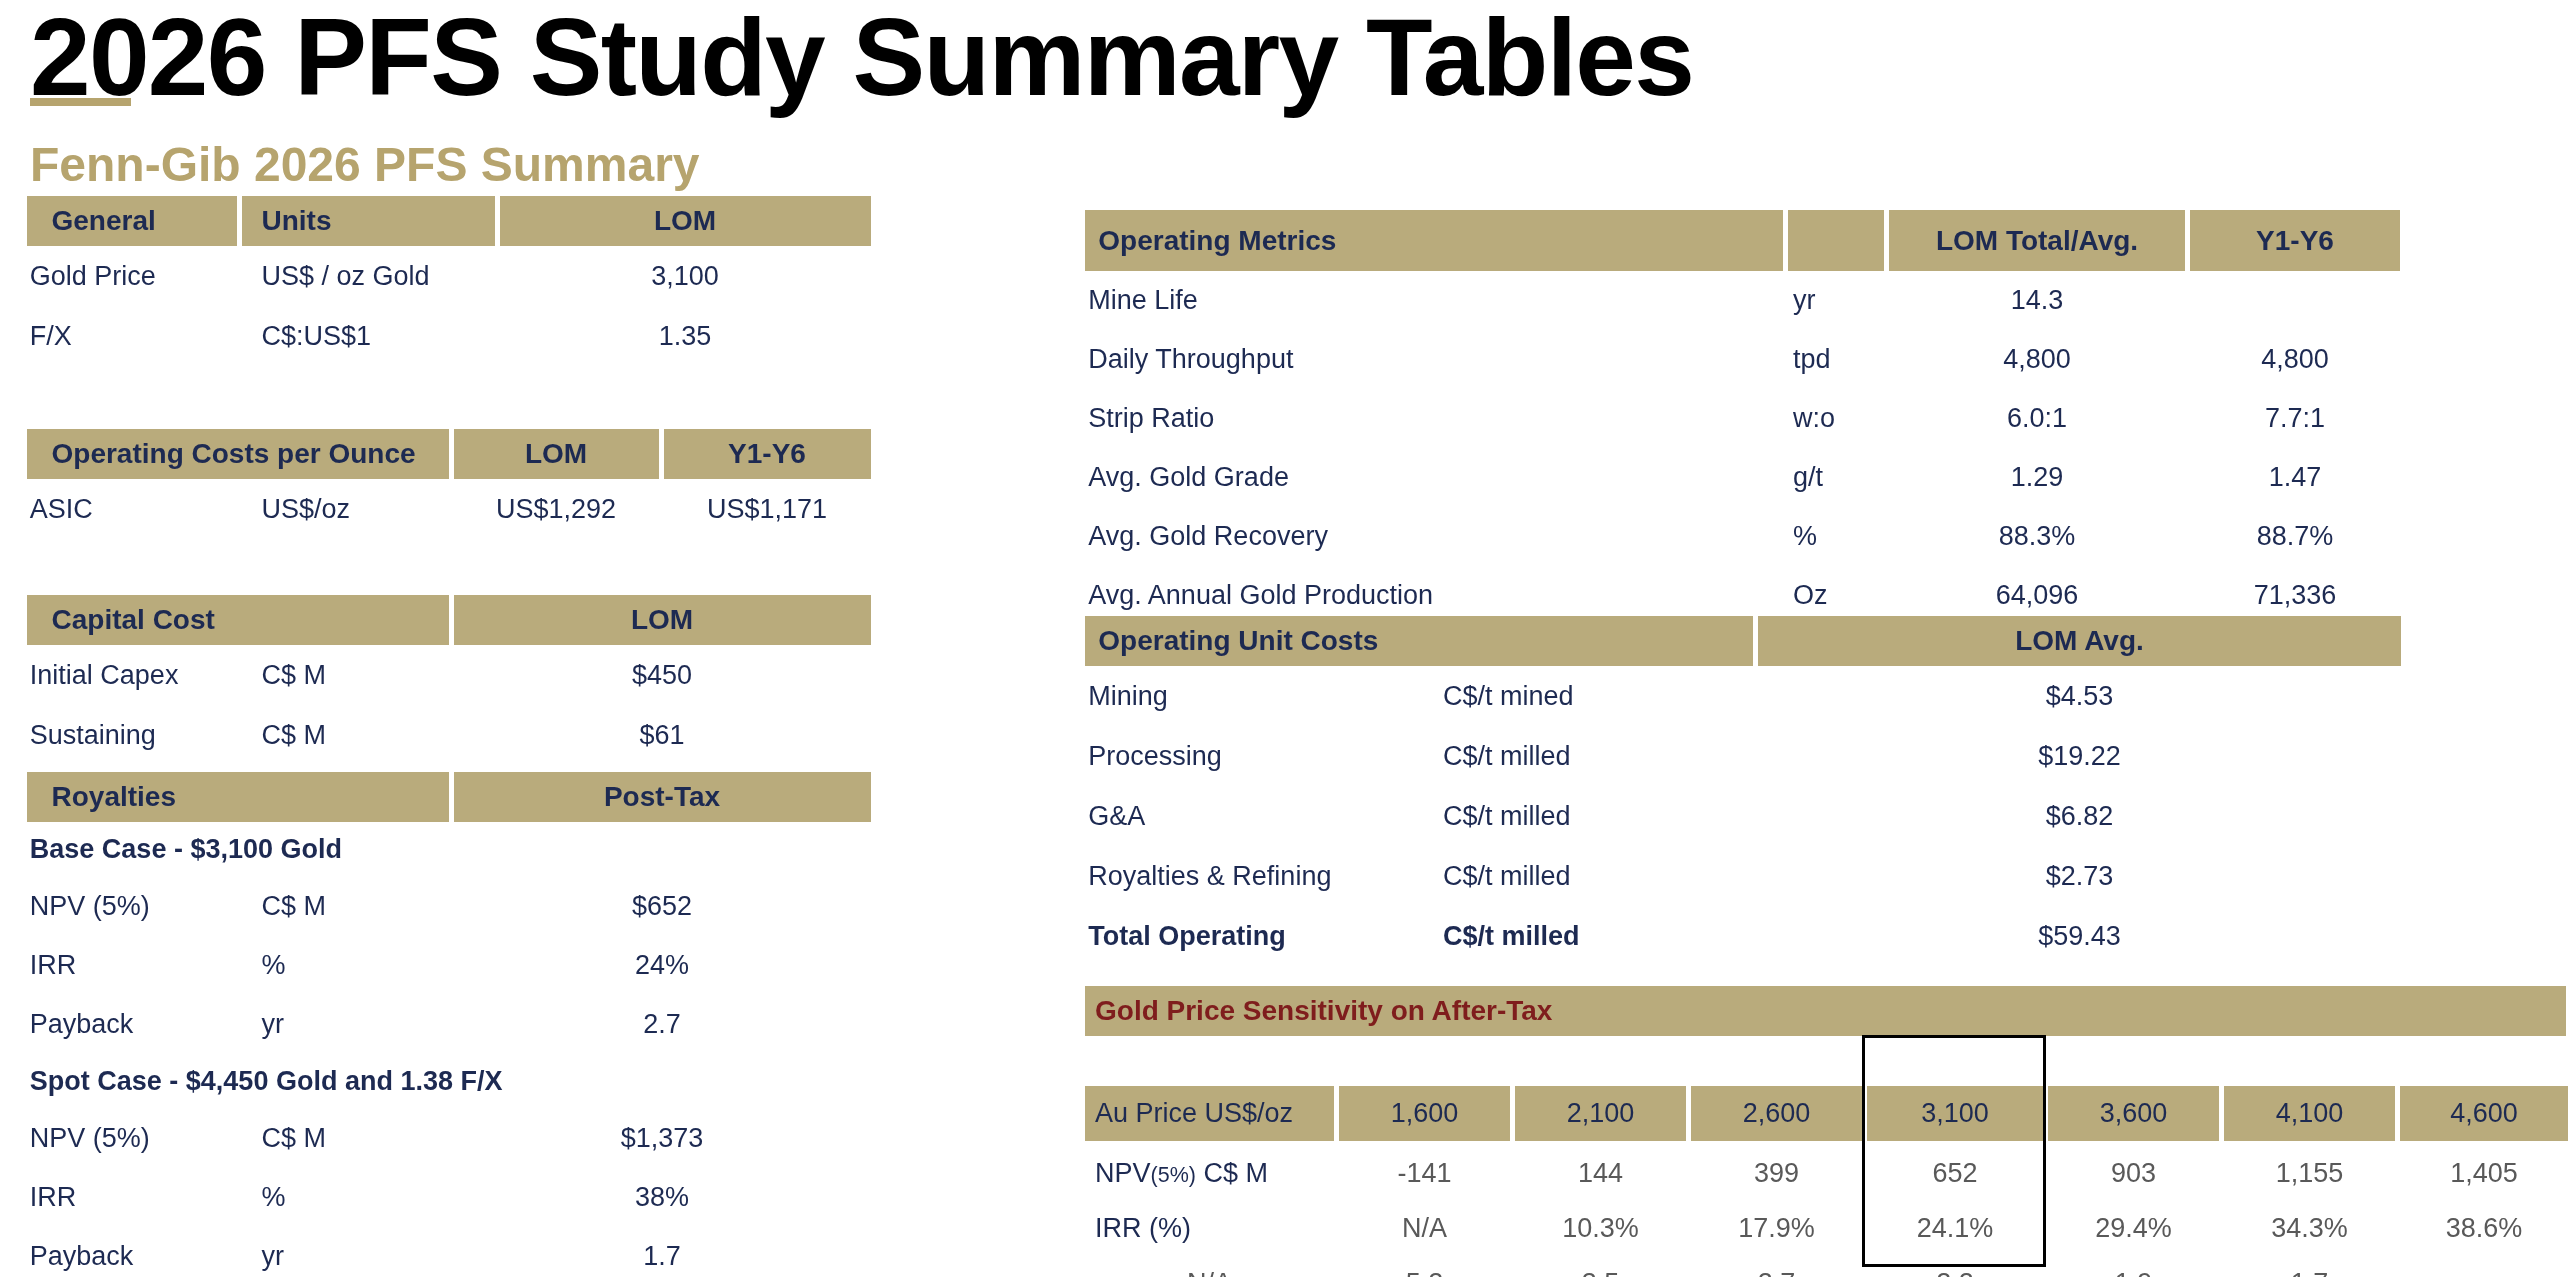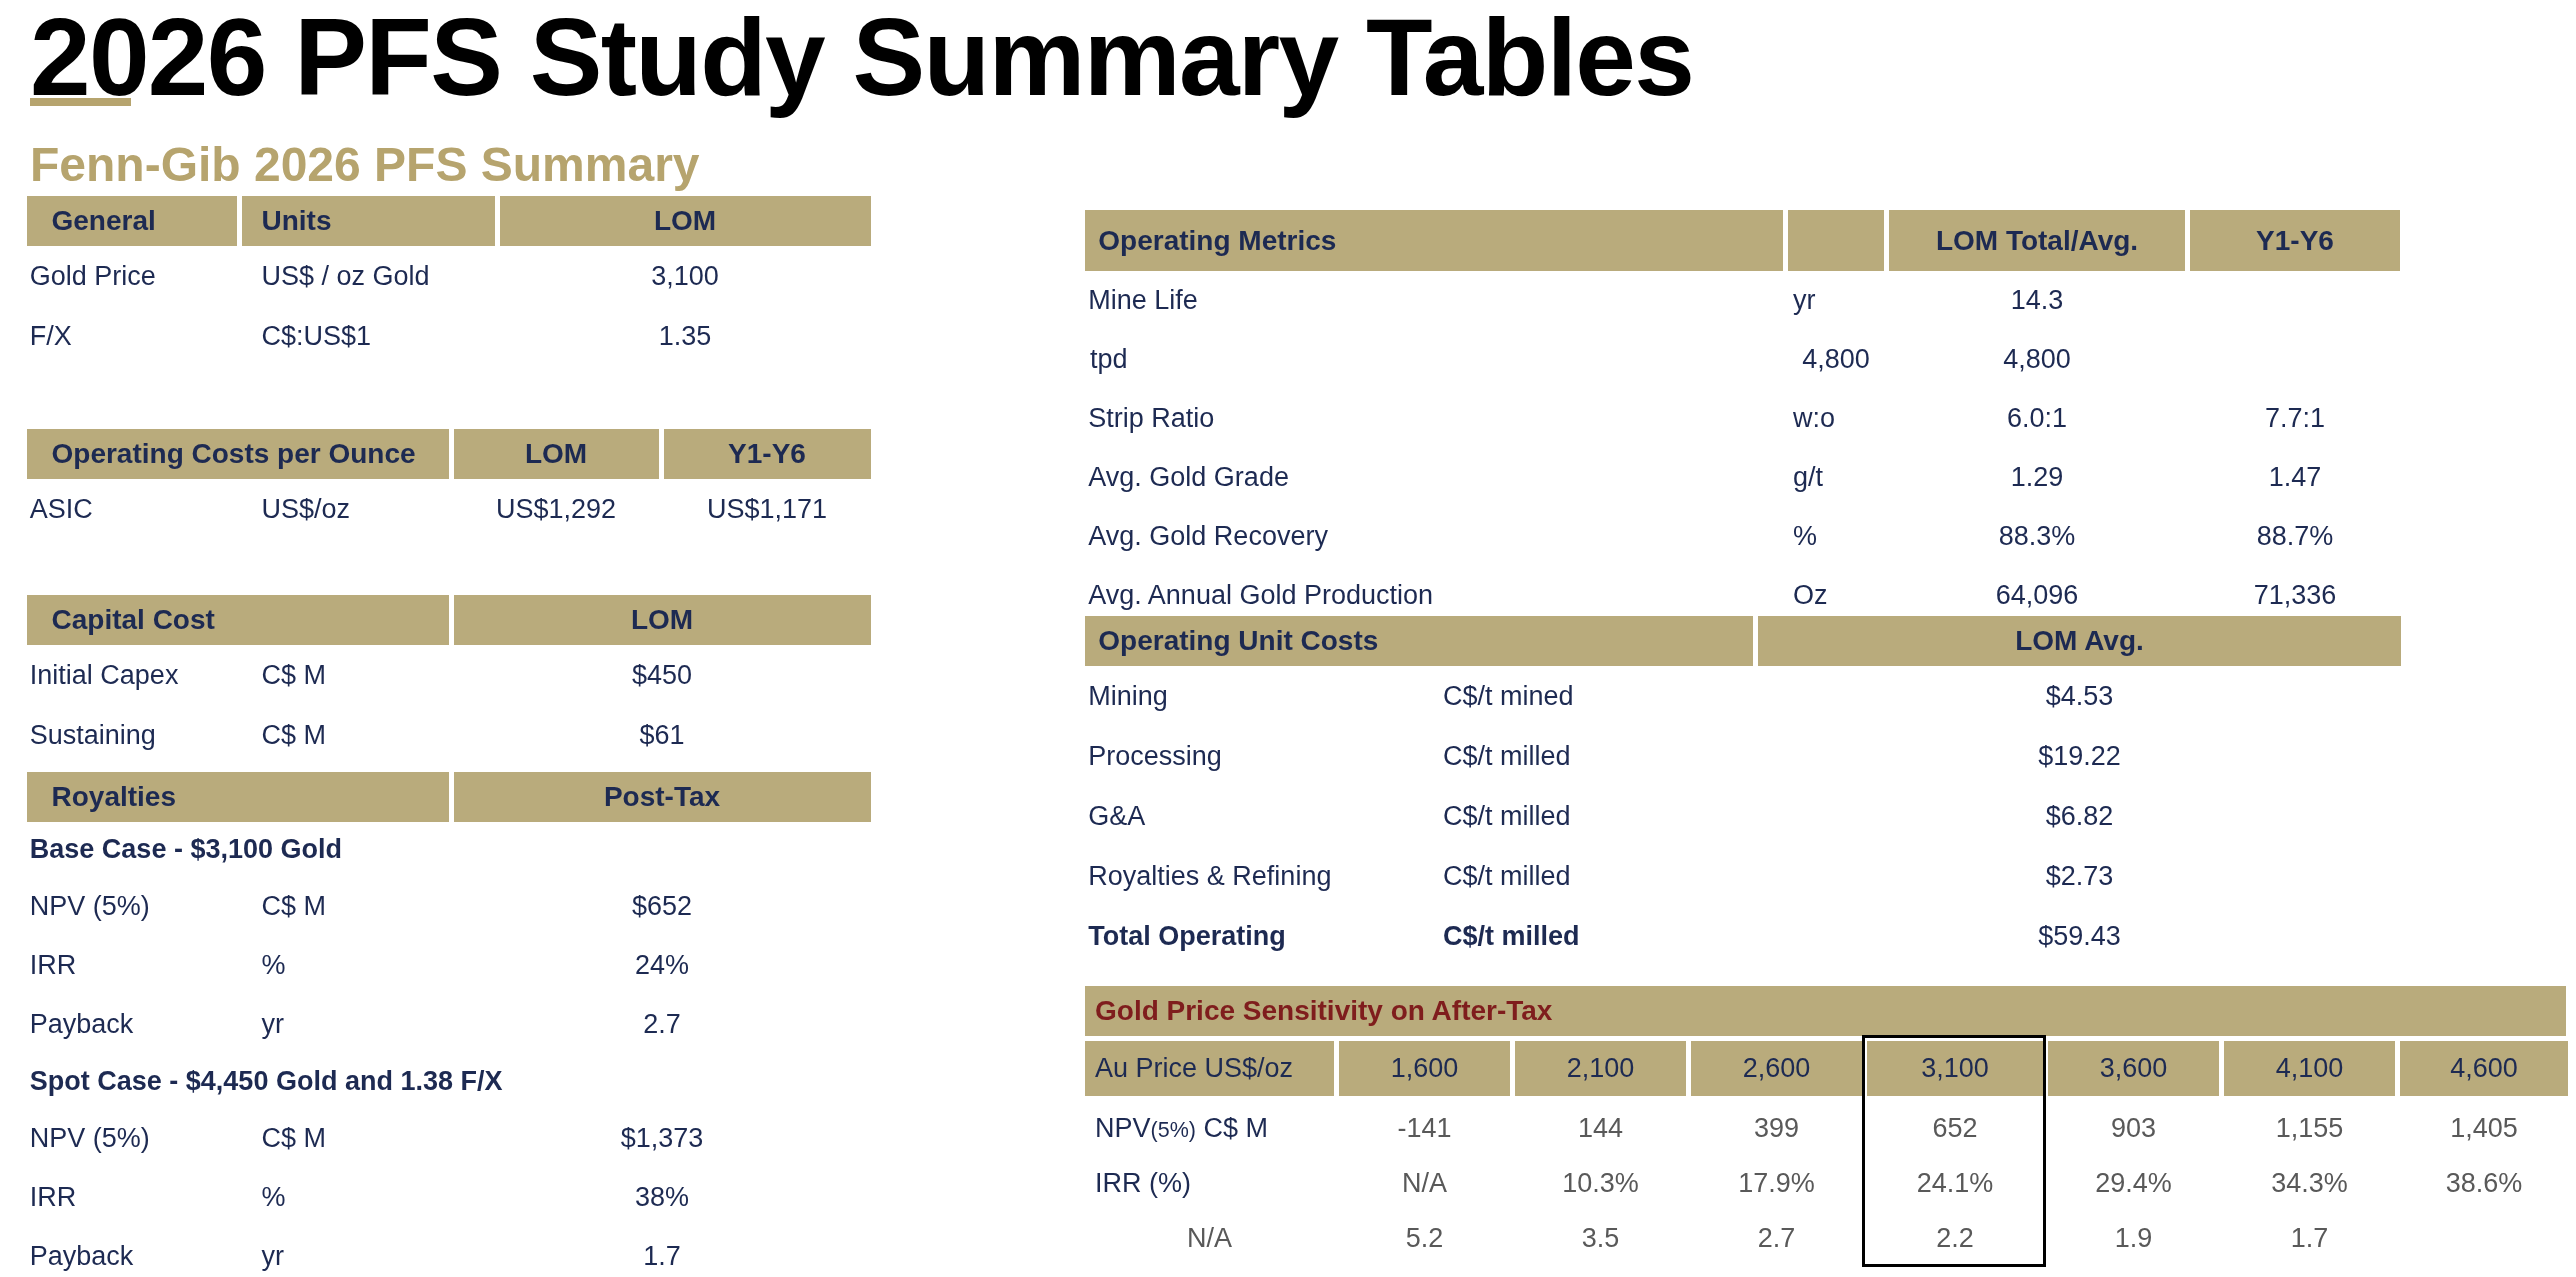--- a/index.html
+++ b/index.html
@@ -11,21 +11,21 @@
   .underline{position:absolute;left:30px;top:98px;width:101px;height:8.3px;background:#b6a46e;}
   .subtitle{position:absolute;left:30px;top:141px;font-size:48px;font-weight:bold;
             color:#b6a46e;line-height:1;white-space:nowrap;}
 
   .tbl{position:absolute;}
   .row{display:grid;grid-template-columns:var(--bcols,var(--cols));column-gap:5px;}
   .hrow{grid-template-columns:var(--hcols,var(--cols));}
   .cell{display:flex;align-items:center;height:var(--rh,60px);
         font-size:27px;color:#1d2a52;white-space:nowrap;overflow:hidden;}
   .hrow .cell{height:var(--hh,50px);font-weight:bold;font-size:28px;background:#b9ab7c;}
-  .hrow .reg{font-weight:normal;font-size:27px;}
+  .hrow .reg{font-weight:normal;font-size:27px;margin-top:45px;}
   .stitle{display:flex;align-items:center;height:50px;background:#b9ab7c;
           font-weight:bold;font-size:28px;color:#7f1d1d;margin-bottom:5px;}
   .c{justify-content:center;text-align:center;}
   .b{font-weight:bold;}
   .lab{padding-left:3.3px;}
   .pad30{padding-left:25px;}
   .pad24{padding-left:20px;}
   .pad16{padding-left:13.3px;}
   .pad12{padding-left:10px;}
   .pad6{padding-left:5px;}
@@ -147,20 +147,21 @@
       <div class="cell c">LOM Total/Avg.</div>
       <div class="cell c">Y1-Y6</div>
     </div>
     <div class="row">
       <div class="cell lab">Mine Life</div>
       <div class="cell pad6">yr</div>
       <div class="cell c">14.3</div>
       <div class="cell c"></div>
     </div>
     <div class="row">
+      <div class="cell lab">Daily Throughput</div>
       <div class="cell pad6">tpd</div>
       <div class="cell c">4,800</div>
       <div class="cell c">4,800</div>
     </div>
     <div class="row">
       <div class="cell lab">Strip Ratio</div>
       <div class="cell pad6">w:o</div>
       <div class="cell c">6.0:1</div>
       <div class="cell c">7.7:1</div>
     </div>

